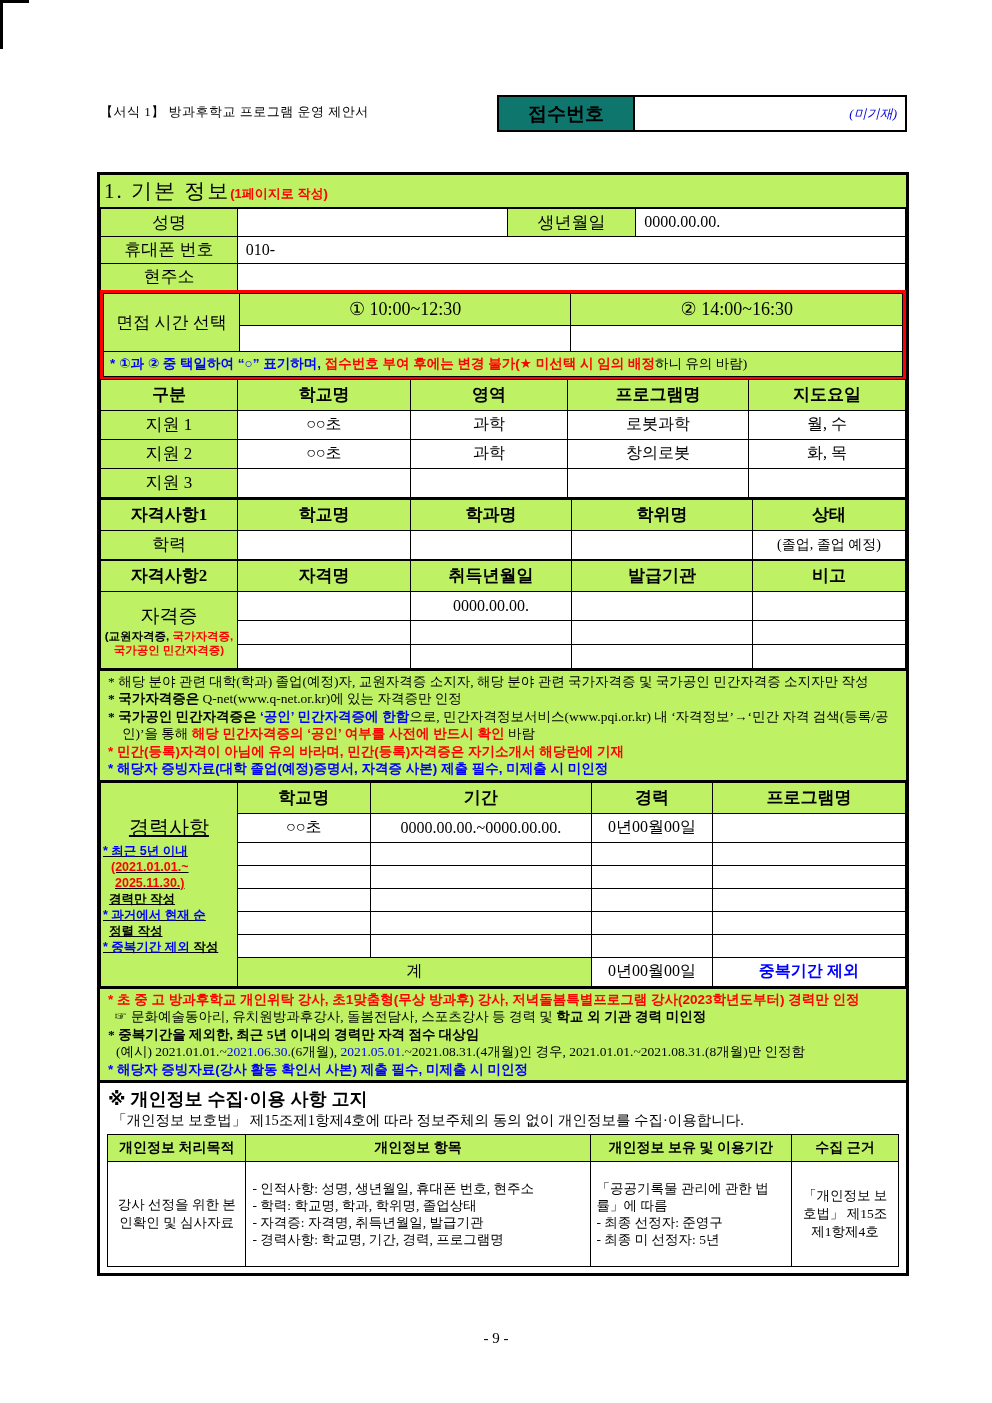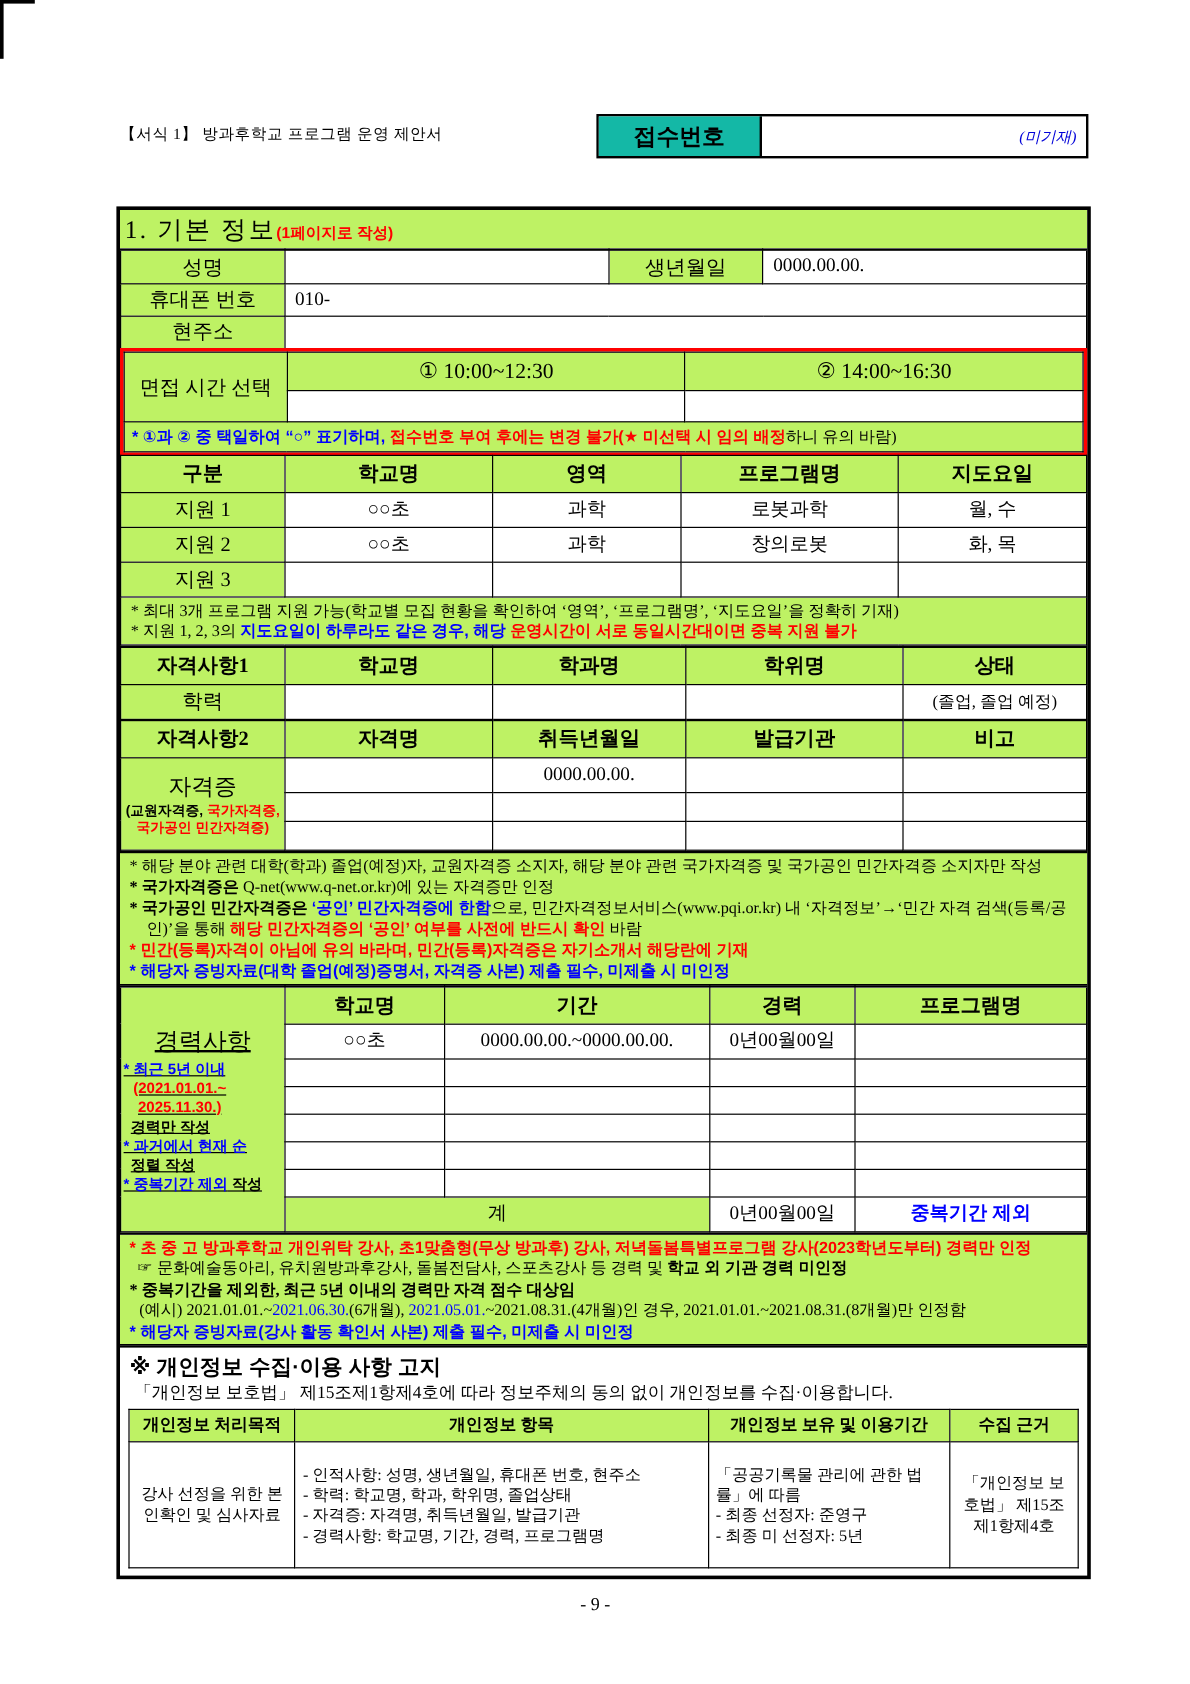--- a/index.html
+++ b/index.html
@@ -6,21 +6,21 @@
   .page{position:relative;width:992px;height:1399px;background:#fff;overflow:hidden;
         font-family:"Liberation Serif","DejaVu Serif",serif;color:#000;}
   .gothic{font-family:"Liberation Sans","DejaVu Sans",sans-serif;font-weight:bold;}
   
   .corner-mark{position:absolute;left:0;top:0;width:26px;height:46px;
     border-left:3px solid #000;border-top:3px solid #000;}
   
   .form-label{position:absolute;left:100px;top:103px;font-size:13px;letter-spacing:.5px;}
   .receipt-box{position:absolute;left:497px;top:95px;width:406px;height:33px;
     border:2px solid #000;display:flex;}
-  .receipt-label{width:134px;background:#14b8a6;border-right:2px solid #000;
+  .receipt-label{width:134px;background:#0f766e;border-right:2px solid #000;
     display:flex;align-items:center;justify-content:center;font-size:19px;}
   .receipt-value{flex:1;display:flex;align-items:center;justify-content:flex-end;
     padding-right:8px;font-size:13px;font-style:italic;color:#0000d8;}
   .title{position:absolute;left:0;top:136px;width:992px;margin:0;text-align:center;
     font-size:28px;letter-spacing:1px;}
   
   .main{position:absolute;left:97px;top:172px;width:806px;border:3px solid #000;background:#fff;}
   table{width:100%;border-collapse:collapse;table-layout:fixed;}
   td,th{border:1px solid #000;padding:1px 4px;text-align:center;vertical-align:middle;
     font-weight:normal;overflow:hidden;}
@@ -170,28 +170,20 @@
         <td class="cell">창의로봇</td>
         <td class="cell">화, 목</td>
       </tr>
       <tr style="height:25px;">
         <td class="gray lbl">지원 3</td>
         <td class="cell"></td>
         <td class="cell"></td>
         <td class="cell"></td>
         <td class="cell"></td>
       </tr>
-      <tr>
-        <td colspan="5" class="gray notesblock">
-          <div>* 최대 3개 프로그램 지원 가능(학교별 모집 현황을 확인하여 ‘영역’, ‘프로그램명’, ‘지도요일’을 정확히 기재)</div>
-          <div>
-            <span>* 지원 1, 2, 3의 </span><span class="b blue">지도요일이 하루라도 같은 경우, 해당 </span><span class="b red">운영시간이 서로 동일시간대이면 중복 지원 불가</span>
-          </div>
-        </td>
-      </tr>
     </tbody>
       </table>
 
     <table class="tsep">
       <colgroup>
           <col style="width:17%">
           <col style="width:21.5%">
           <col style="width:20%">
           <col style="width:22.5%">
           <col style="width:19%">

